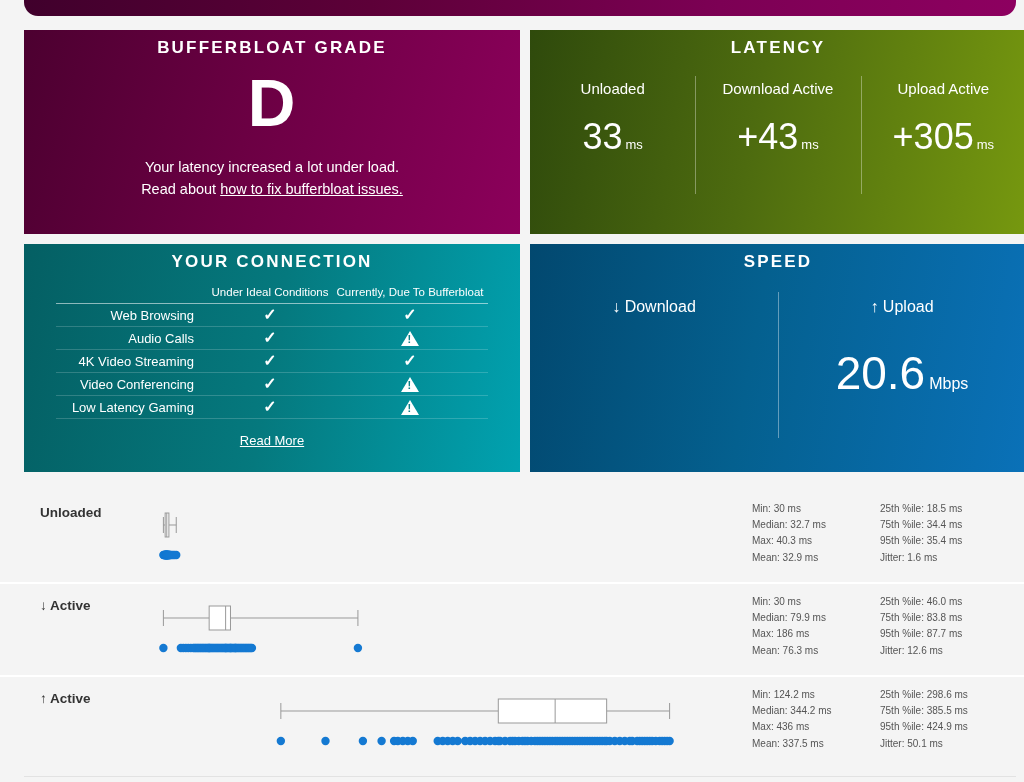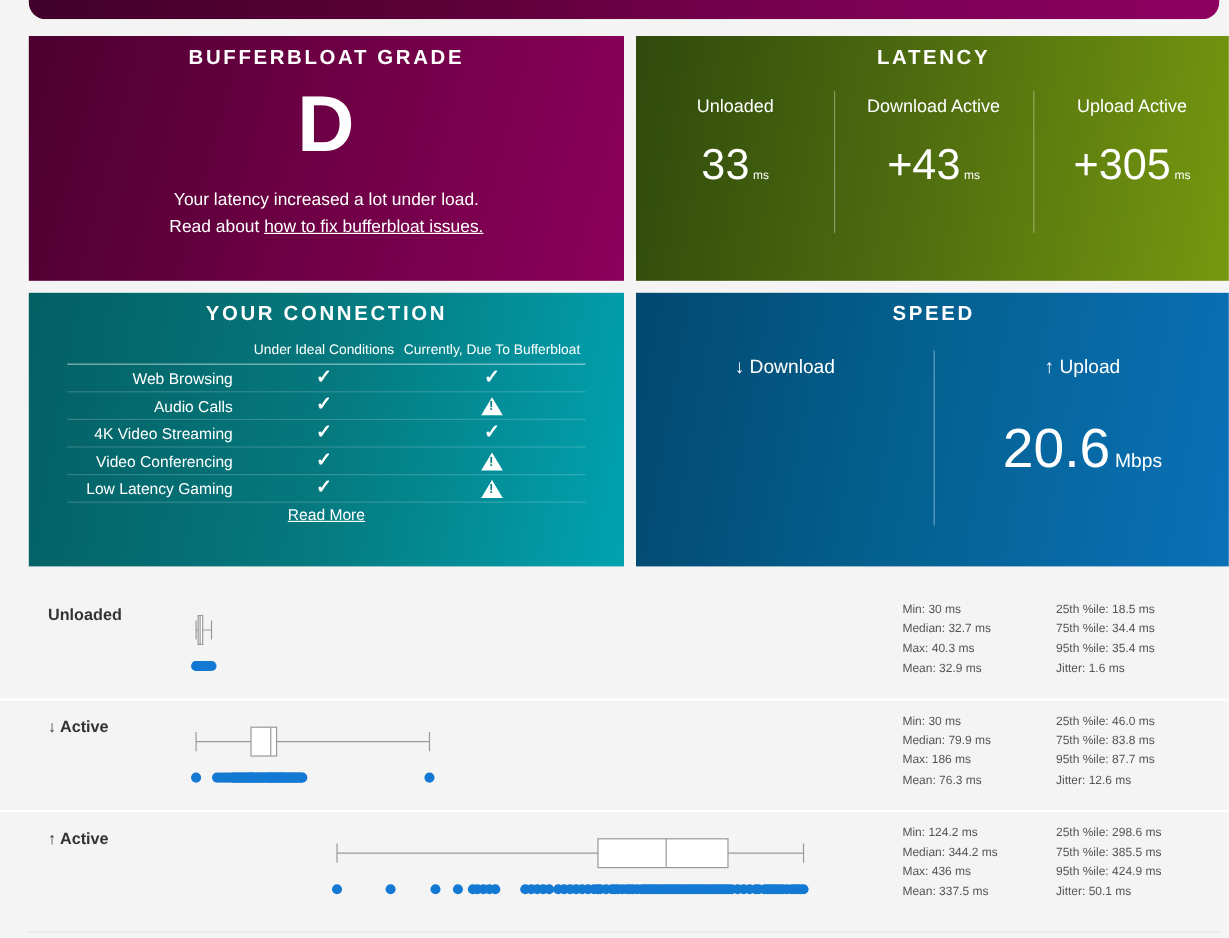--- a/index.html
+++ b/index.html
@@ -112,21 +112,21 @@
     font-size: 15px;
     font-weight: 400;
   }
   .lat-value {
     margin-top: 22px;
     font-size: 36px;
     font-weight: 400;
     line-height: 1;
   }
   .lat-unit {
-    font-size: 10px;
+    font-size: 13px;
     margin-left: 3px;
     vertical-align: baseline;
     text-align: right;
   }
 
   
   .card-conn {
     background: linear-gradient(100deg, #045f63 0%, #05797e 50%, #01a2b0 100%);
   }
   .conn-table {
@@ -176,21 +176,21 @@
     position: absolute;
     left: -2.5px;
     top: 3px;
     font-size: 11px;
     font-weight: bold;
     color: #0a7f86;
     line-height: 1;
   }
   .conn-readmore {
     text-align: center;
-    margin-top: 2px;
+    margin-top: 14px;
     font-size: 13px;
   }
   .conn-readmore a {
     color: #ffffff;
     text-decoration: underline;
   }
 
   
   .card-speed {
     background: linear-gradient(100deg, #02486f 0%, #04608f 45%, #0a71b8 100%);

